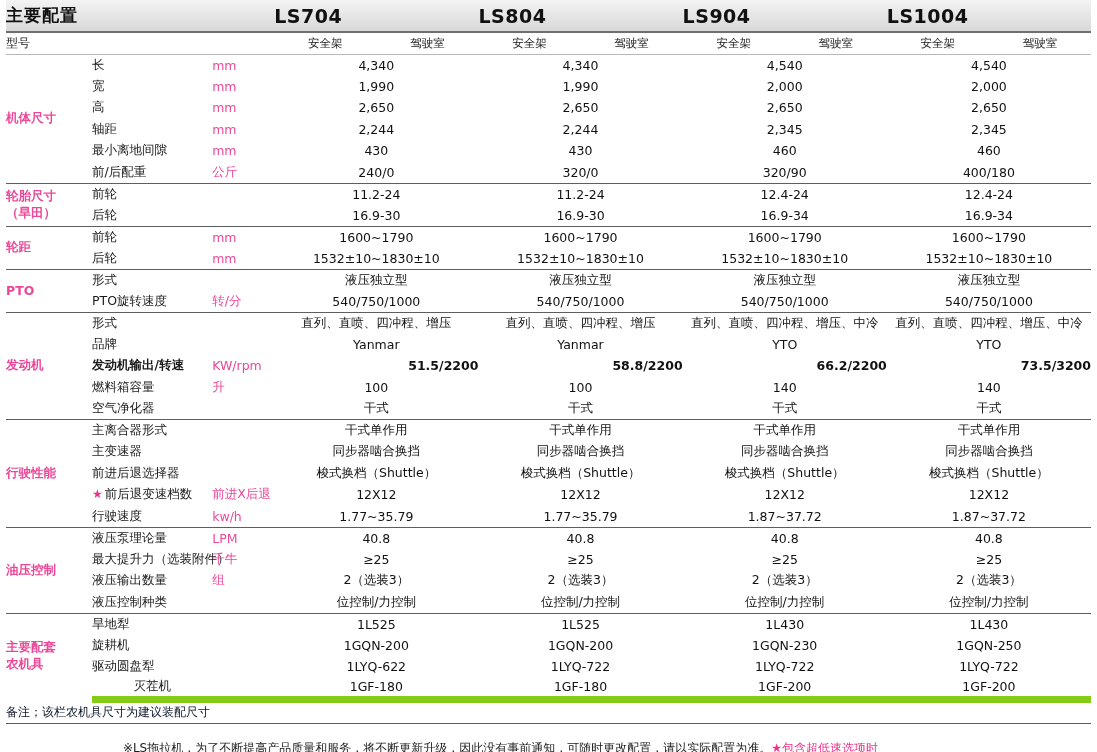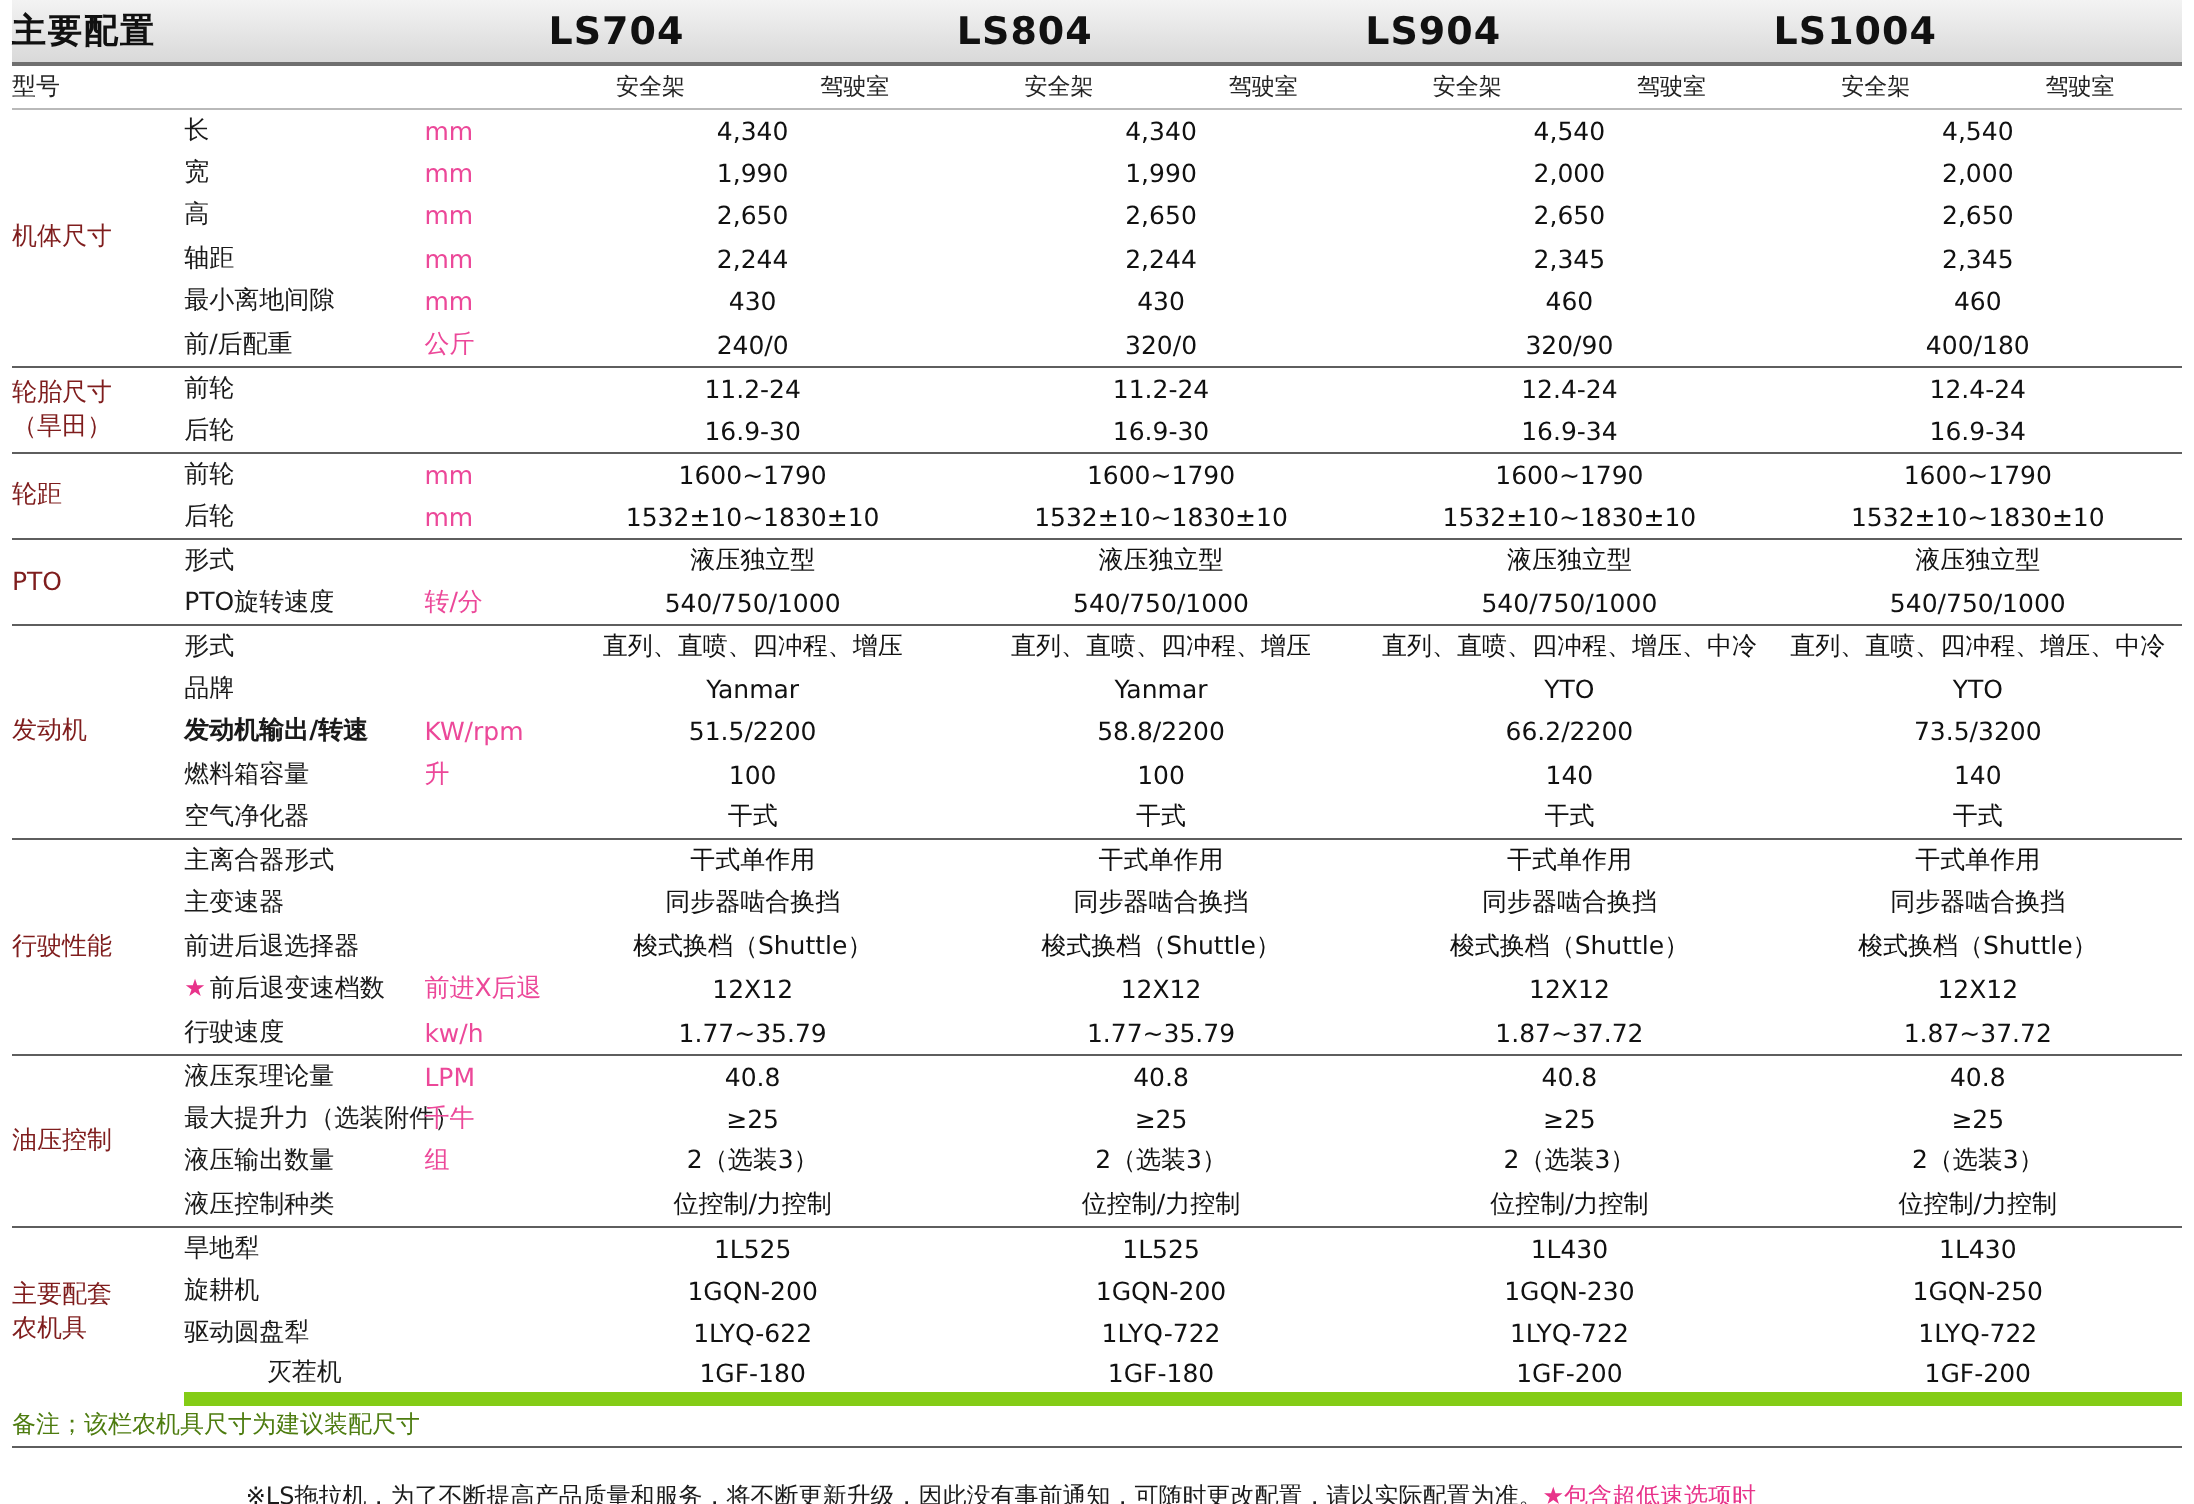--- a/index.html
+++ b/index.html
@@ -46,23 +46,23 @@
   .hdr-row td { border-bottom: 2px solid #6f6f6f; }
 
   
   .sub-row td { height: 22px; font-size: 12px; color:#222; border-bottom:1px solid #b9b9b9;margin-left:25px; }
   .sub-label { padding-left: 70px; }
 
   
   tr.data td { height: 21.5px; font-size: 12.5px; }
   td.grp {
     padding-left: 4px;
-    font-weight: normal;
+    font-weight: bold;
     font-size: 13px;
-    color: #7f1d1d;
+    color: #ec4899;
     white-space: nowrap;
     margin-top: 16px;
   }
   td.item {
     padding-left: 30px;
     font-size: 12.5px;
     color: #1a1a1a;
     white-space: nowrap;
   }
   td.item.bold { font-weight: bold; }
@@ -71,34 +71,34 @@
     font-size: 12px;
     color: #ec4899;
     white-space: nowrap;
   }
   td.val {
     text-align: center;
     font-size: 12.5px;
     color: #111;
     white-space: nowrap;
   }
-  td.val.bold { font-weight: normal; }
+  td.val.bold { font-weight: bold; text-align: right; }
 
   
   tr.sec-top td { border-top: 1px solid #5e5e5e; }
   tr.last-body td { border-bottom: 7px solid #84cc16; text-align: center; }
 
   .star { color: #e8338a; font-size: 12px; padding-right:2px; }
 
   
   .note-row td {
     height: 24px;
     font-size: 12px;
     padding-left: 4px;
-    color: #4d7c0f;
+    color: #0f172a;
     border-bottom: 1px solid #5e5e5e;
   }
 
   .footer {
     margin-top: 16px;
     text-align: right;
     padding-right: 12px;
     font-size: 12px;
     color: #1a1a1a;
   }

